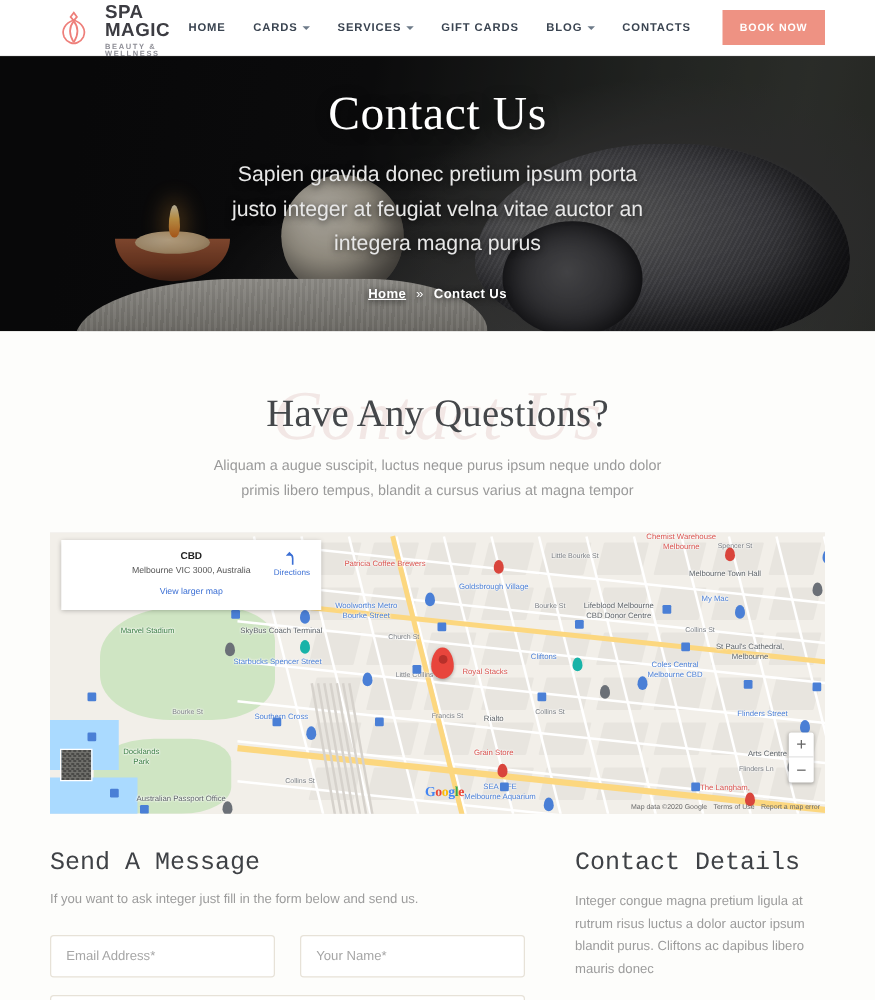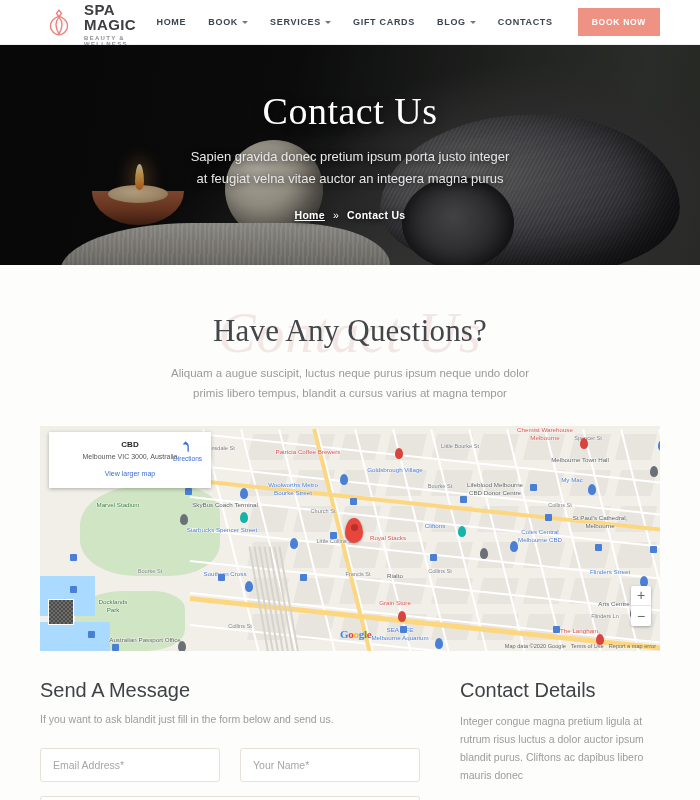--- a/index.html
+++ b/index.html
@@ -115,21 +115,21 @@
     position: absolute; inset: 0;
     display: flex; flex-direction: column; align-items: center;
     justify-content: center; text-align: center;
   }
   .hero-title {
     font-family: "Liberation Serif", serif;
     font-size: 38px; color: #ffffff; font-weight: normal;
     letter-spacing: .5px; text-shadow: 0 2px 10px rgba(0,0,0,.55);
   }
   .hero-sub {
-    margin-top: 13px; font-size: 13px; color: #e7e7e7;
+    margin-top: 13px; font-size: 17px; color: #e7e7e7;
     line-height: 1.62; max-width: 330px;
     text-shadow: 0 1px 6px rgba(0,0,0,.75);
   }
   .breadcrumb {
     margin-top: 20px; font-size: 10.5px; color: #ffffff;
     font-weight: bold; letter-spacing: .3px;
     display: flex; align-items: center; gap: 8px;
     text-shadow: 0 1px 5px rgba(0,0,0,.8);
   }
   .breadcrumb .crumb-link { text-decoration: underline; cursor: pointer; }
@@ -218,21 +218,21 @@
     content: ""; position: absolute; left: 5.5px; top: 6px;
     width: 7px; height: 7px; border-radius: 50%; background: #b7302a;
   }
   .transit-sq {
     position: absolute; width: 7px; height: 7px;
     background: #4a7fd6; border-radius: 1px;
   }
 
   .map-card {
     position: absolute; left: 9px; top: 6px;
-    width: 162px; height: 56px;
+    width: 208px; height: 56px;
     background: #ffffff; box-shadow: 0 1px 4px rgba(0,0,0,.28);
     padding: 8px 9px;
   }
   .map-card-title { font-size: 8px; font-weight: bold; color: #222; }
   .map-card-addr { font-size: 7px; color: #555; margin-top: 4px; }
   .map-card-link {
     font-size: 7px; color: #3b6fd4; margin-top: 10px;
     text-decoration: none; cursor: pointer;
   }
   .map-card-dir {
@@ -275,21 +275,21 @@
   .map-attr .static { cursor: default; }
 
   
   .bottom {
     display: flex; width: 620px; margin: 28px auto 0;
     gap: 40px;
   }
   .col-left { width: 380px; }
   .col-right { width: 200px; }
   .sec-title {
-    font-family: Liberation Sans, sans-serif;
+    font-family: Liberation Mono, monospace;
     font-size: 20px; color: #3f4246; font-weight: normal;
   }
   .sec-sub {
     font-size: 10.5px; color: #9c9c9c; margin-top: 9px; line-height: 1.6;
   }
   .form-row { display: flex; gap: 20px; margin-top: 20px; }
   .field {
     flex: 1; height: 34px; background: #ffffff;
     border: 1px solid #e7e2d8; border-radius: 3px;
     font-size: 10.5px; color: #9a9a9a;
@@ -324,21 +324,21 @@
       <div class="logo-title">SPA MAGIC</div>
       <div class="logo-sub">BEAUTY &amp; WELLNESS</div>
     </div>
   </div>
 
   <nav class="nav">
     <div class="nav-item">
       <span>HOME</span>
     </div>
     <div class="nav-item">
-      <span>BOOK</span>
+      <span>CARDS</span>
       <i class="caret"></i>
     </div>
     <div class="nav-item">
       <span>SERVICES</span>
       <i class="caret"></i>
     </div>
     <div class="nav-item">
       <span>GIFT CARDS</span>
     </div>
     <div class="nav-item">
@@ -581,21 +581,21 @@
       <span class="static">Map data ©2020 Google</span>
       <span>Terms of Use</span>
       <span>Report a map error</span>
     </div>
   </div>
 </div>
 
 <div class="bottom">
   <div class="col-left">
     <h3 class="sec-title">Send A Message</h3>
-    <p class="sec-sub">If you want to ask blandit just fill in the form below and send us.</p>
+    <p class="sec-sub">If you want to ask integer just fill in the form below and send us.</p>
     <div class="form-row">
       <input class="field" type="text" placeholder="Email Address*" style="">
       <input class="field" type="text" placeholder="Your Name*" style="">
     </div>
     <div class="field-full"></div>
   </div>
 
   <div class="col-right">
     <h3 class="sec-title">Contact Details</h3>
     <p class="detail-text">Integer congue magna pretium ligula at rutrum risus luctus a dolor auctor ipsum blandit purus. Cliftons ac dapibus libero mauris donec</p>

